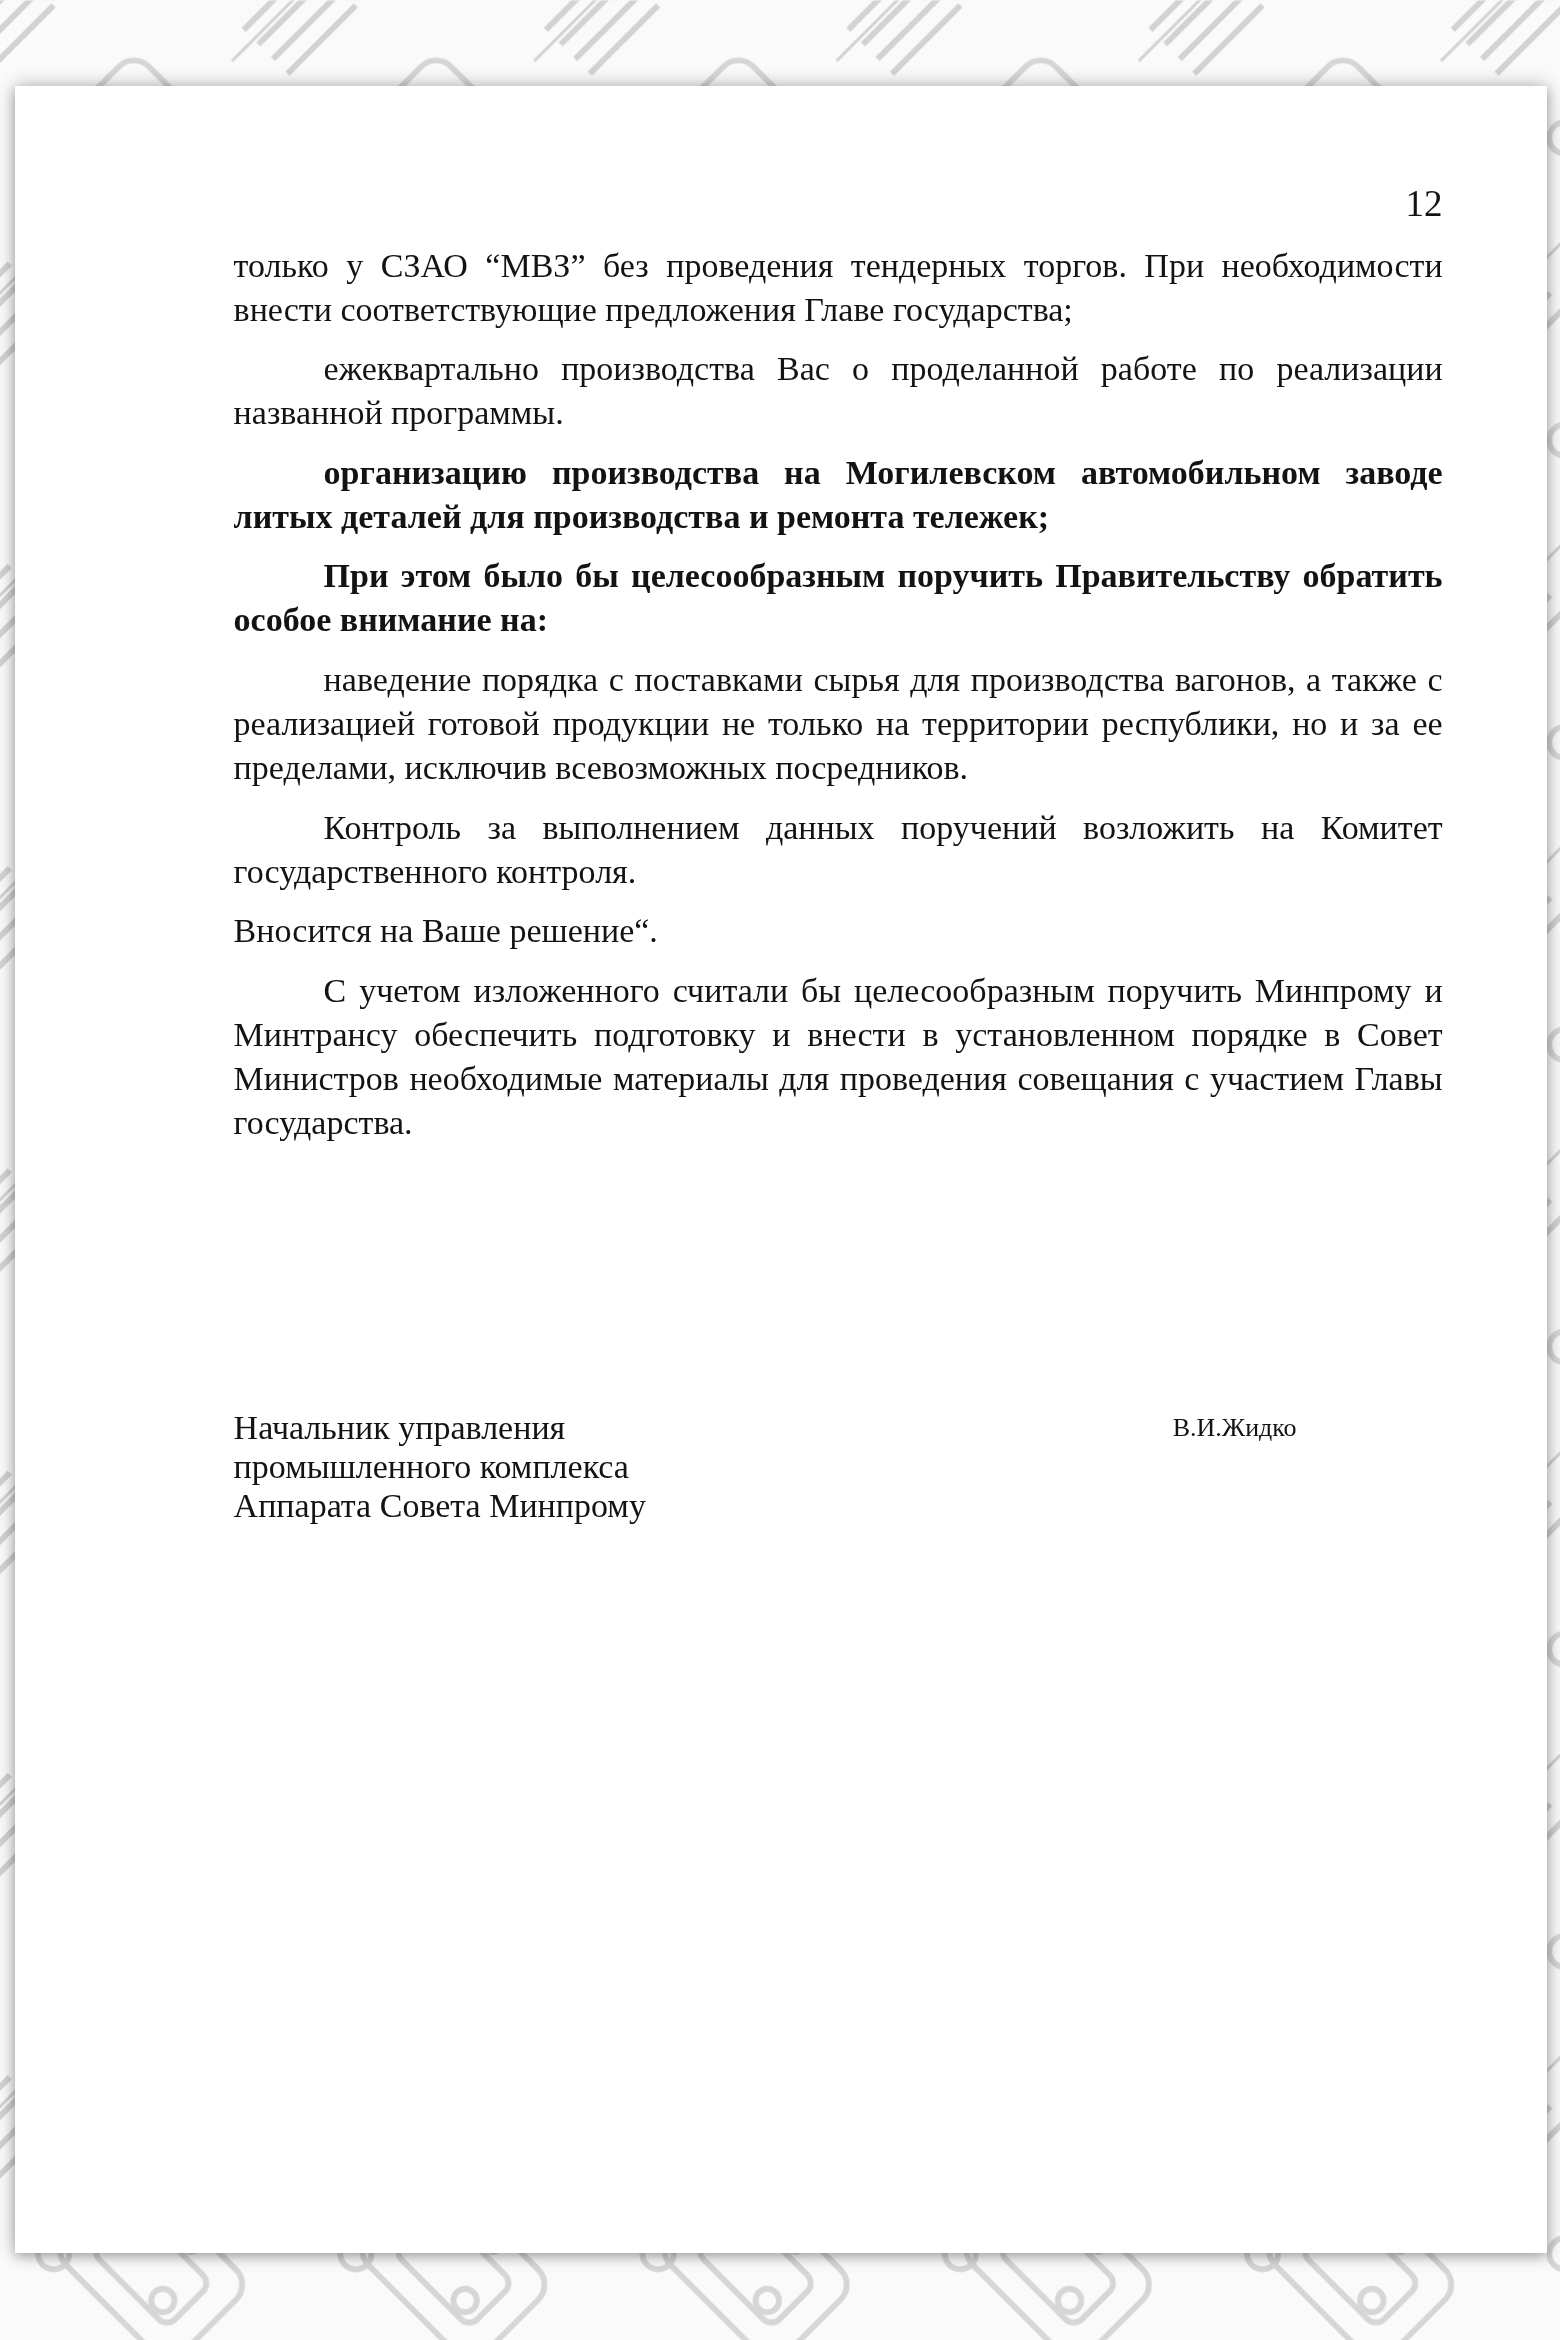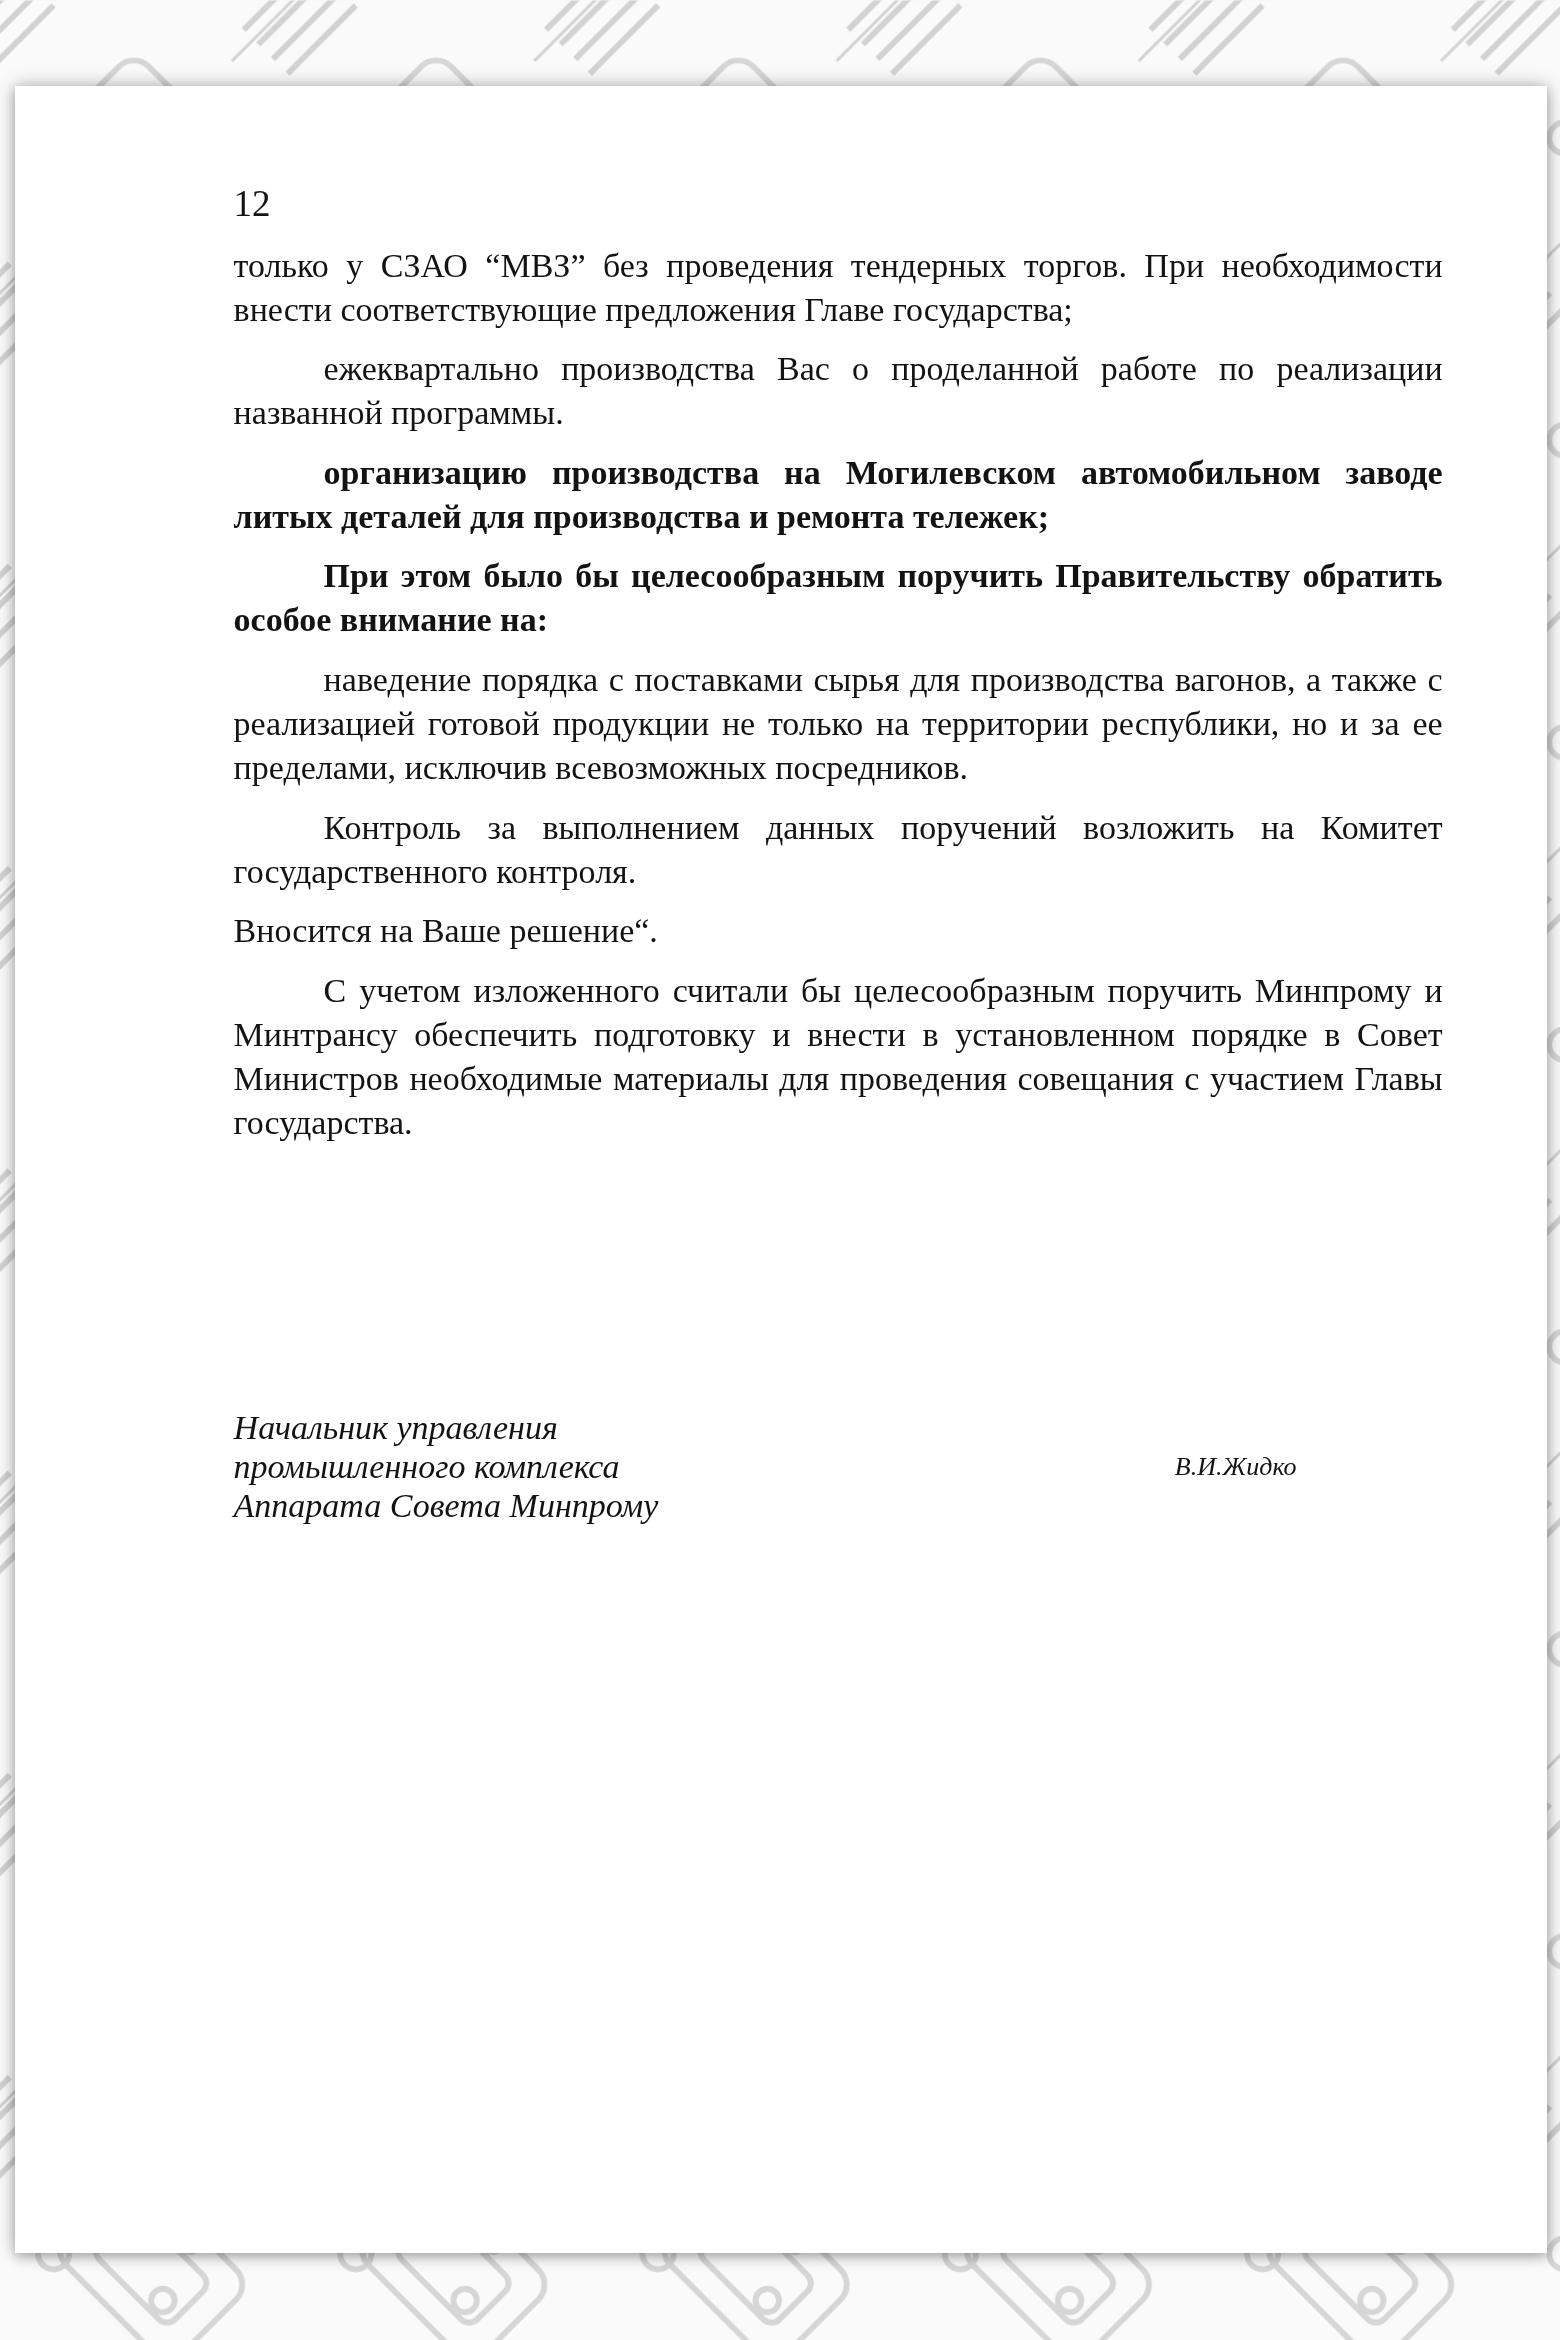--- a/index.html
+++ b/index.html
@@ -20,40 +20,39 @@
     left: 14.6px; top: 86px;
     width: 1532px; height: 2167px;
     background: #ffffff;
     box-shadow: 0 0 17.6px rgba(0,0,0,0.30), 0 3.9px 9.8px rgba(0,0,0,0.18);
   }
   .content {
     padding: 96px 104px 0 219px;
     color: #131313;
   }
   .pagenum {
-    text-align: left;
+    text-align: right;
     font-size: 37px;
     line-height: 44px;
     margin-bottom: 17.6px;
   }
   .para {
     font-size: 34px;
     line-height: 44px;
     text-align: justify;
     margin-top: 15.6px;
   }
   .para.first { margin-top: 0; }
   .para.indent { text-indent: 90px; }
   .para.bold { font-weight: bold; }
   .signature {
     margin-top: 263px;
     display: flex;
     justify-content: space-between;
-    align-items: center;
-    font-style: italic;
+    align-items: flex-start;
   }
   .sig-title { font-size: 34px; line-height: 39px; }
   .sig-name  { font-size: 26px; line-height: 39px; margin-right: 146px; }
 </style>
 </head>
 <body>
 
 <div class="stage">
 
   <svg class="wallpaper" xmlns="http://www.w3.org/2000/svg" width="1560" height="2341" viewBox="0 0 1600 2400">

